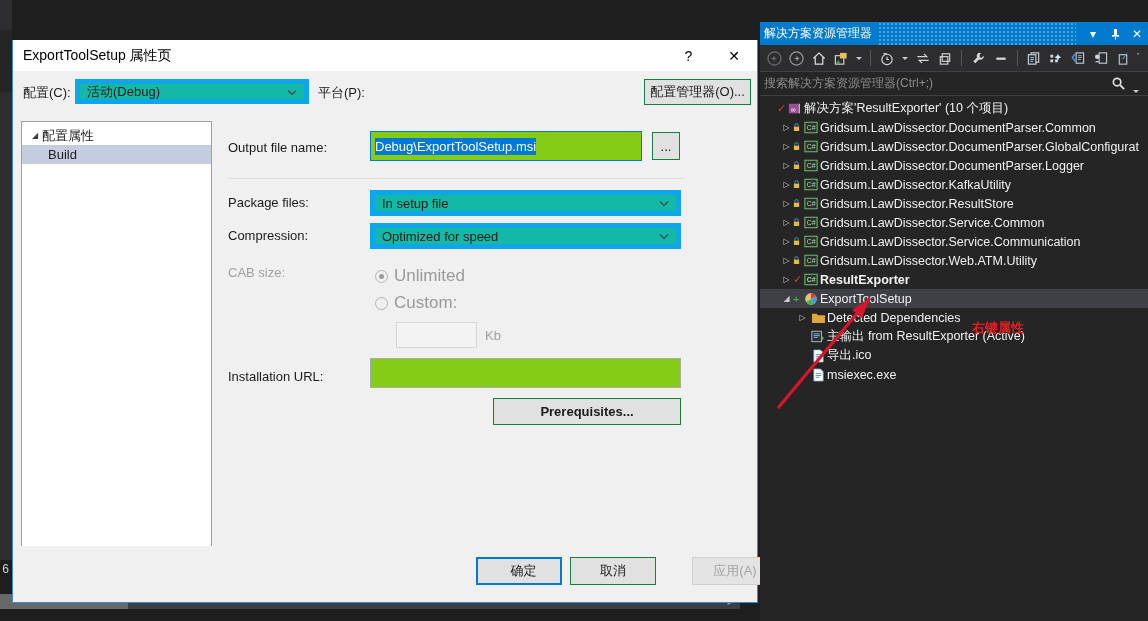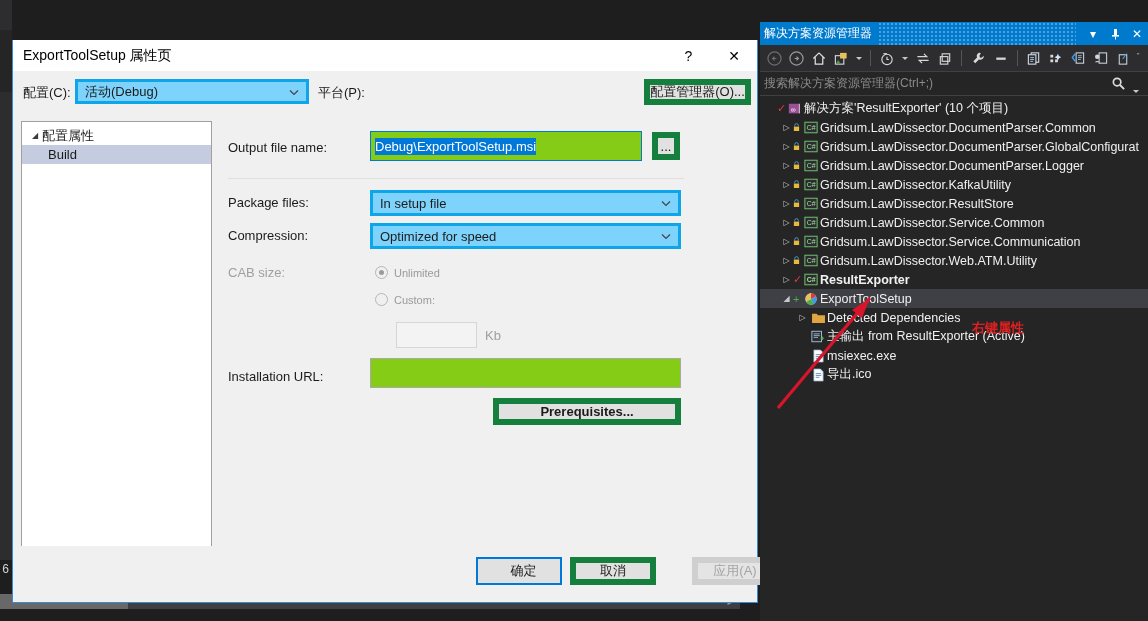--- a/index.html
+++ b/index.html
@@ -83,34 +83,34 @@
 
   .dlg-topbar {
     position: relative; height: 42px; background: #f0f0f0;
   }
   .lbl {
     font-size: 13px; color: #1b1b1b; white-space: nowrap;
   }
   .lbl.dim { color: #a0a0a0; }
 
   .combo {
-    background: #7dd3fc; border: 3px solid #0ea5e9;
+    background: #14b8a6; border: 5px solid #0ea5e9;
     height: 25px; position: relative;
     font-size: 13px; color: #1b1b1b;
     display: flex; align-items: center;
   }
   .combo .ctext { margin-left: 7px; white-space: nowrap; overflow: hidden; }
   .combo .chev {
     position: absolute; right: 8px; top: 50%; transform: translateY(-50%);
     width: 9px; height: 9px;
   }
   .chev svg { display: block; }
 
   .btn {
-    background: #e1e1e1; border: 6px solid #15803d;
+    background: #e1e1e1; border: 1px solid #15803d;
     font-size: 13px; color: #1b1b1b;
     display: flex; align-items: center; justify-content: center;
     white-space: nowrap;
   }
   .btn.disabled { color: #a4a4a4; background: #e4e4e4; border-color: #cfcfcf; }
   .btn.default { border: 2px solid #0078d7; }
 
   .dlg-body {
     position: absolute; left: 0; top: 73px; width: 744px; height: 434px;
   }
@@ -144,21 +144,21 @@
   .radio-row { display: flex; align-items: center; }
   .radio {
     width: 13px; height: 13px; border-radius: 50%;
     border: 1px solid #b5b5b5; background: #f0f0f0;
     position: relative; flex: none;
   }
   .radio.checked::after {
     content: ""; position: absolute; left: 3px; top: 3px;
     width: 5px; height: 5px; border-radius: 50%; background: #9b9b9b;
   }
-  .radio-lbl { margin-left: 6px; font-size: 11px; color: #9a9a9a; white-space: nowrap; }
+  .radio-lbl { margin-left: 6px; font-size: 17px; color: #9a9a9a; white-space: nowrap; }
 
   .dlg-footer {
     position: absolute; left: 0; bottom: 0; width: 744px; height: 56px;
     background: #f0f0f0;
   }
 
   
   #solexp {
     position: absolute; left: 760px; top: 22px; width: 388px; height: 599px;
     background: #252526;
@@ -653,32 +653,32 @@
         </div>
         <div class="se-row" style="padding-left: 36px;">
           <span class="se-tri"></span>
           <span class="se-ico">
             <svg width="13" height="14" viewBox="0 0 14 15">
               <path d="M2 1 h7 l3 3 v10 H2 Z" fill="#ffffff" stroke="#8aa9c0" stroke-width="0.8"></path>
               <path d="M9 1 v3 h3" fill="#d8e6f2"></path>
               <path d="M4 6 h6 M4 8 h6 M4 10 h4" stroke="#4a7fb5" stroke-width="0.9"></path>
             </svg>
           </span>
-          <span class="se-lbl">msiexec.exe</span>
+          <span class="se-lbl">导出.ico</span>
         </div>
         <div class="se-row" style="padding-left: 36px;">
           <span class="se-tri"></span>
           <span class="se-ico">
             <svg width="13" height="14" viewBox="0 0 14 15">
               <path d="M2 1 h7 l3 3 v10 H2 Z" fill="#ffffff" stroke="#8aa9c0" stroke-width="0.8"></path>
               <path d="M9 1 v3 h3" fill="#d8e6f2"></path>
               <path d="M4 6 h6 M4 8 h6 M4 10 h4" stroke="#4a7fb5" stroke-width="0.9"></path>
             </svg>
           </span>
-          <span class="se-lbl">导出.ico</span>
+          <span class="se-lbl">msiexec.exe</span>
         </div>
       </div>
   </div>
 
   <div class="annot-text" style="left:972px;top:319px;">右键属性</div>
 
   <svg id="annot-arrow" width="388" height="160" viewBox="0 0 388 160">
     <line x1="18" y1="128" x2="110" y2="18" stroke="#d8152a" stroke-width="3.2"></line>
     <path d="M110 18 L92 30 L102 38 Z" fill="#d8152a"></path>
   </svg>

